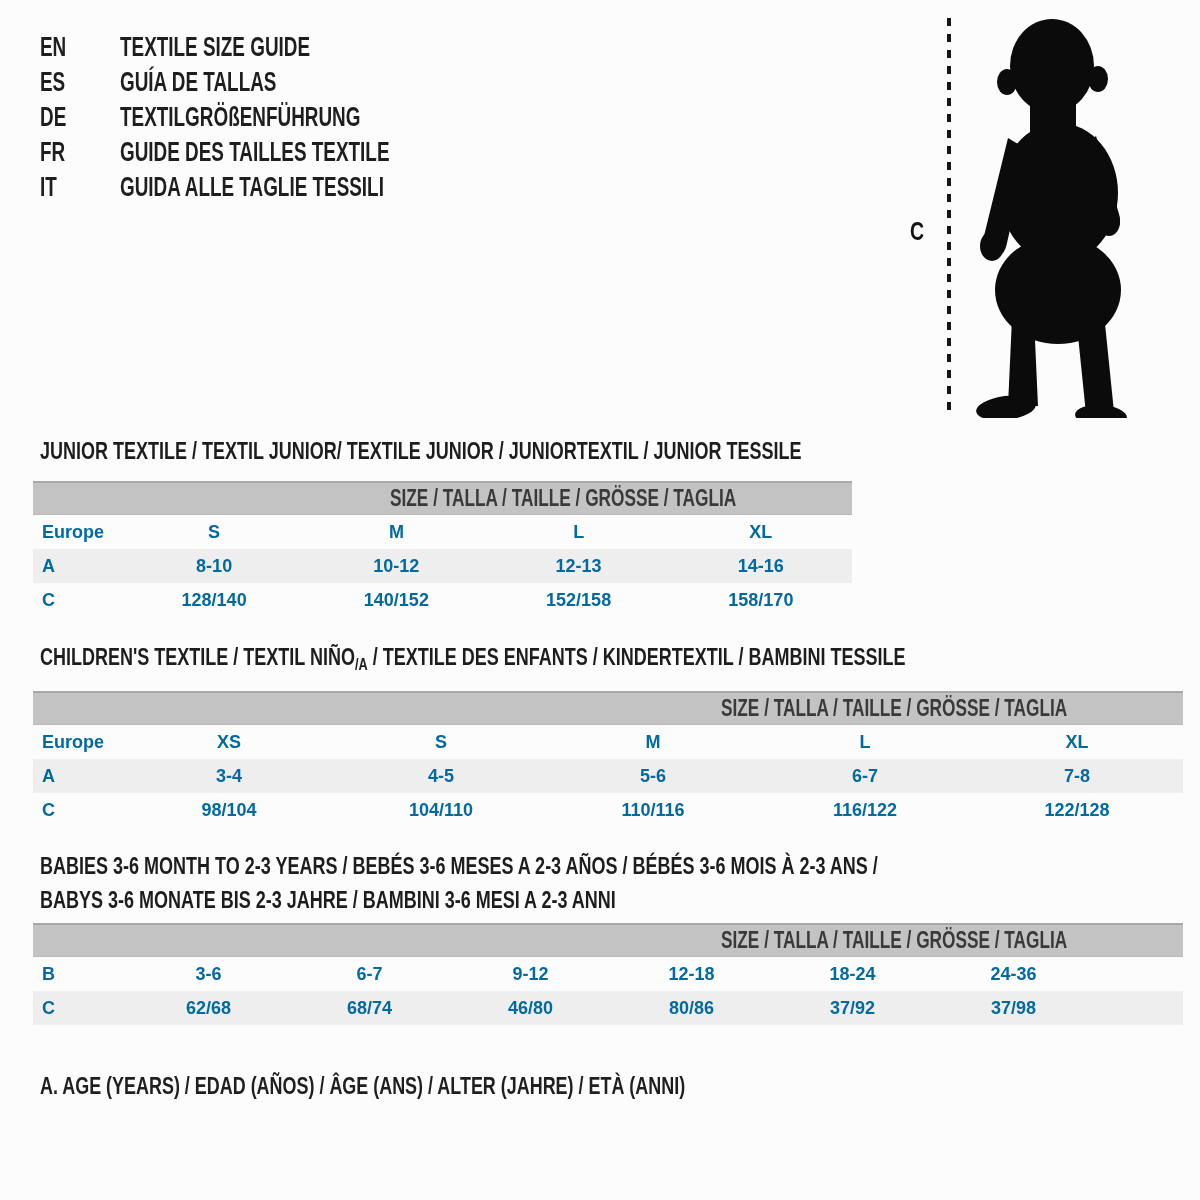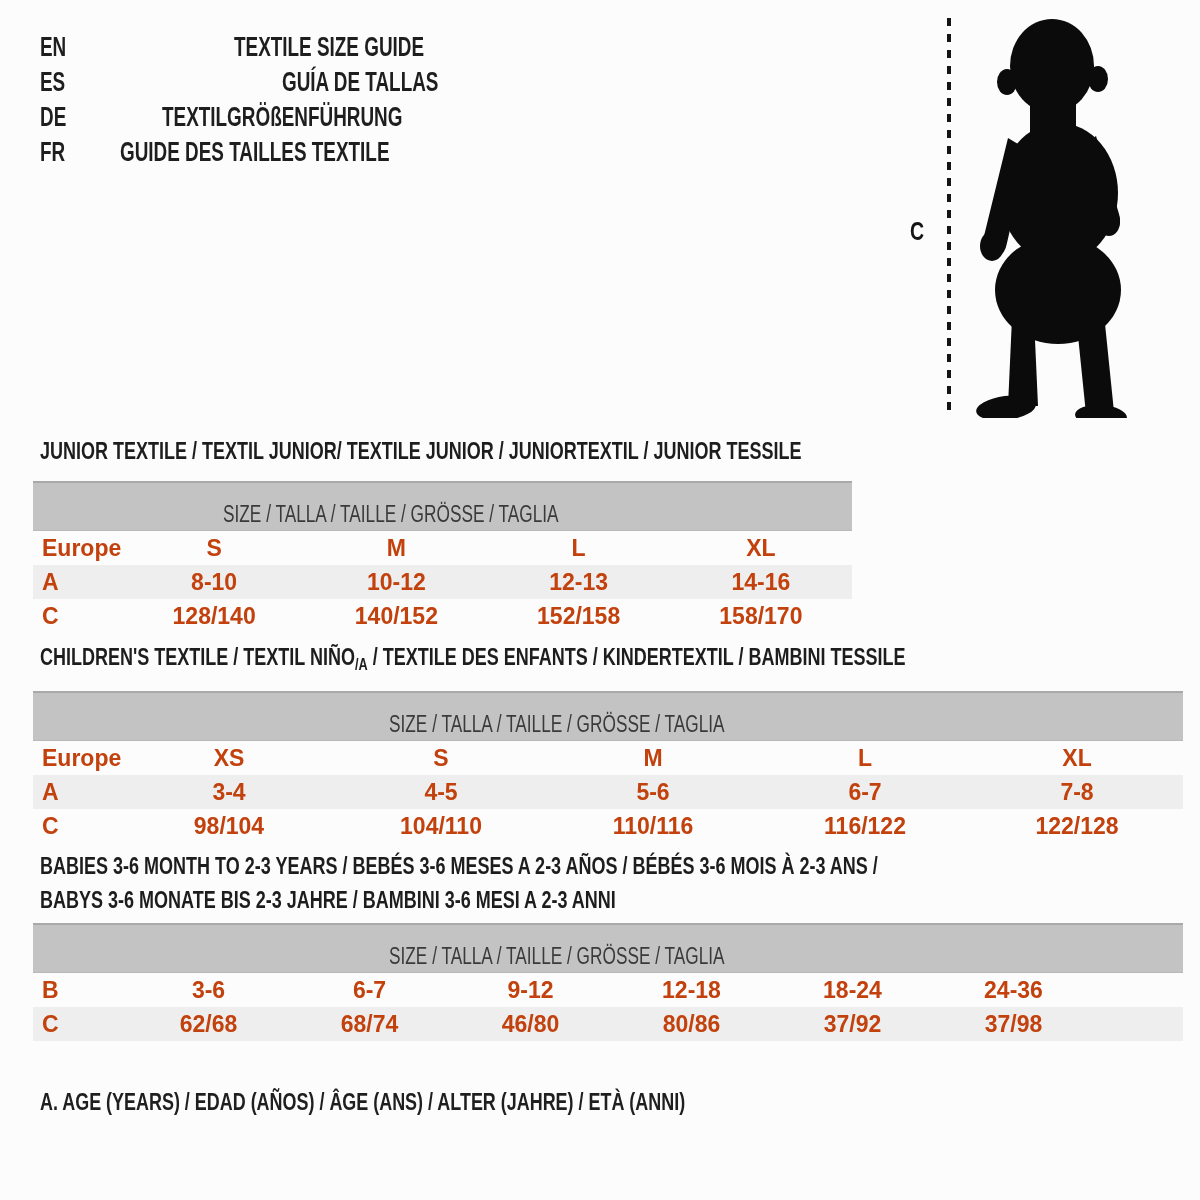--- a/index.html
+++ b/index.html
@@ -9,21 +9,21 @@
     font-family:"Liberation Sans","DejaVu Sans",sans-serif;font-weight:700;
   }
   
   .cond{display:inline-block;white-space:nowrap;transform-origin:0 50%;}
   .cx70{transform:scaleX(0.70);}
   .cx75{transform:scaleX(0.75);}
   .cx78{transform:scaleX(0.78);}
 
   
   .lang-list{position:absolute;left:40px;top:30px;}
-  .lang-row{display:flex;height:35px;align-items:center;font-size:27px;color:#1e1e1e;justify-content:space-between;}
+  .lang-row{display:flex;height:35px;align-items:center;font-size:27px;color:#1e1e1e;}
   .lang-code{width:80px;}
 
   
   .height-line{
     position:absolute;left:947px;top:18px;width:4px;height:398px;
     background:repeating-linear-gradient(to bottom,#141414 0 8px,transparent 8px 16px);
   }
   .height-label{position:absolute;left:910px;top:216px;font-size:26px;color:#141414;}
   .fig-svg{position:absolute;left:972px;top:18px;}
 
@@ -33,31 +33,31 @@
   .t-children{left:40px;top:640px;}
   .t-babies{left:40px;top:849px;}
   .subA{font-size:17px;vertical-align:-5px;}
 
   
   table{position:absolute;border-collapse:collapse;table-layout:fixed;}
   .tbl1{left:33px;top:481px;width:819px;}
   .tbl2{left:33px;top:691px;width:1150px;}
   .tbl3{left:33px;top:923px;width:1150px;}
   th{
-    background:#c3c3c3;height:31px;text-align:center;padding:16px 0 0 9px;
-    font-size:23px;color:#3a3a3a;font-weight:400;
+    background:#c3c3c3;height:31px;text-align:right;padding:0 0 0 9px;
+    font-size:23px;color:#3a3a3a;font-weight:700;
     border-top:2px solid #a9a9a9;border-bottom:1px solid #b9b9b9;
   }
-  tbody td{height:34px;padding:0;text-align:center;vertical-align:middle;font-size:23px;color:#c2410c;}
+  tbody td{height:34px;padding:0;text-align:center;vertical-align:middle;font-size:18px;color:#0369a1;}
   tbody td.rlabel{text-align:left;padding-left:9px;}
   tbody tr:nth-child(even) td{background:#eeeeee;}
 
   
   .legend{position:absolute;left:40px;top:1069px;}
-  .legend-line{font-size:23px;line-height:34px;color:#1f1f1f;margin-top:16px;}
+  .legend-line{font-size:23px;line-height:34px;color:#1f1f1f;}
 </style>
 </head>
 <body>
 
 <div class="page">
 
   <div class="lang-list">
     <div class="lang-row">
       <span class="lang-code"><span class="cond cx70">EN</span></span>
       <span class="cond cx70">TEXTILE SIZE GUIDE</span>
@@ -66,20 +66,24 @@
       <span class="lang-code"><span class="cond cx70">ES</span></span>
       <span class="cond cx70">GUÍA DE TALLAS</span>
     </div>
     <div class="lang-row">
       <span class="lang-code"><span class="cond cx70">DE</span></span>
       <span class="cond cx70">TEXTILGRÖßENFÜHRUNG</span>
     </div>
     <div class="lang-row">
       <span class="lang-code"><span class="cond cx70">FR</span></span>
       <span class="cond cx70">GUIDE DES TAILLES TEXTILE</span>
+    </div>
+    <div class="lang-row">
+      <span class="lang-code"><span class="cond cx70">IT</span></span>
+      <span class="cond cx70">GUIDA ALLE TAGLIE TESSILI</span>
     </div>
   </div>
 
   <div class="height-line"></div>
   <div class="height-label cond cx75">C</div>
   <svg class="fig-svg" width="172" height="400" viewBox="0 0 172 400" aria-hidden="true">
     <g fill="#0b0b0b">
       <ellipse cx="80" cy="48" rx="42" ry="47"></ellipse>
       <ellipse cx="35" cy="64" rx="10" ry="13"></ellipse>
       <ellipse cx="126" cy="61" rx="10" ry="13"></ellipse>

